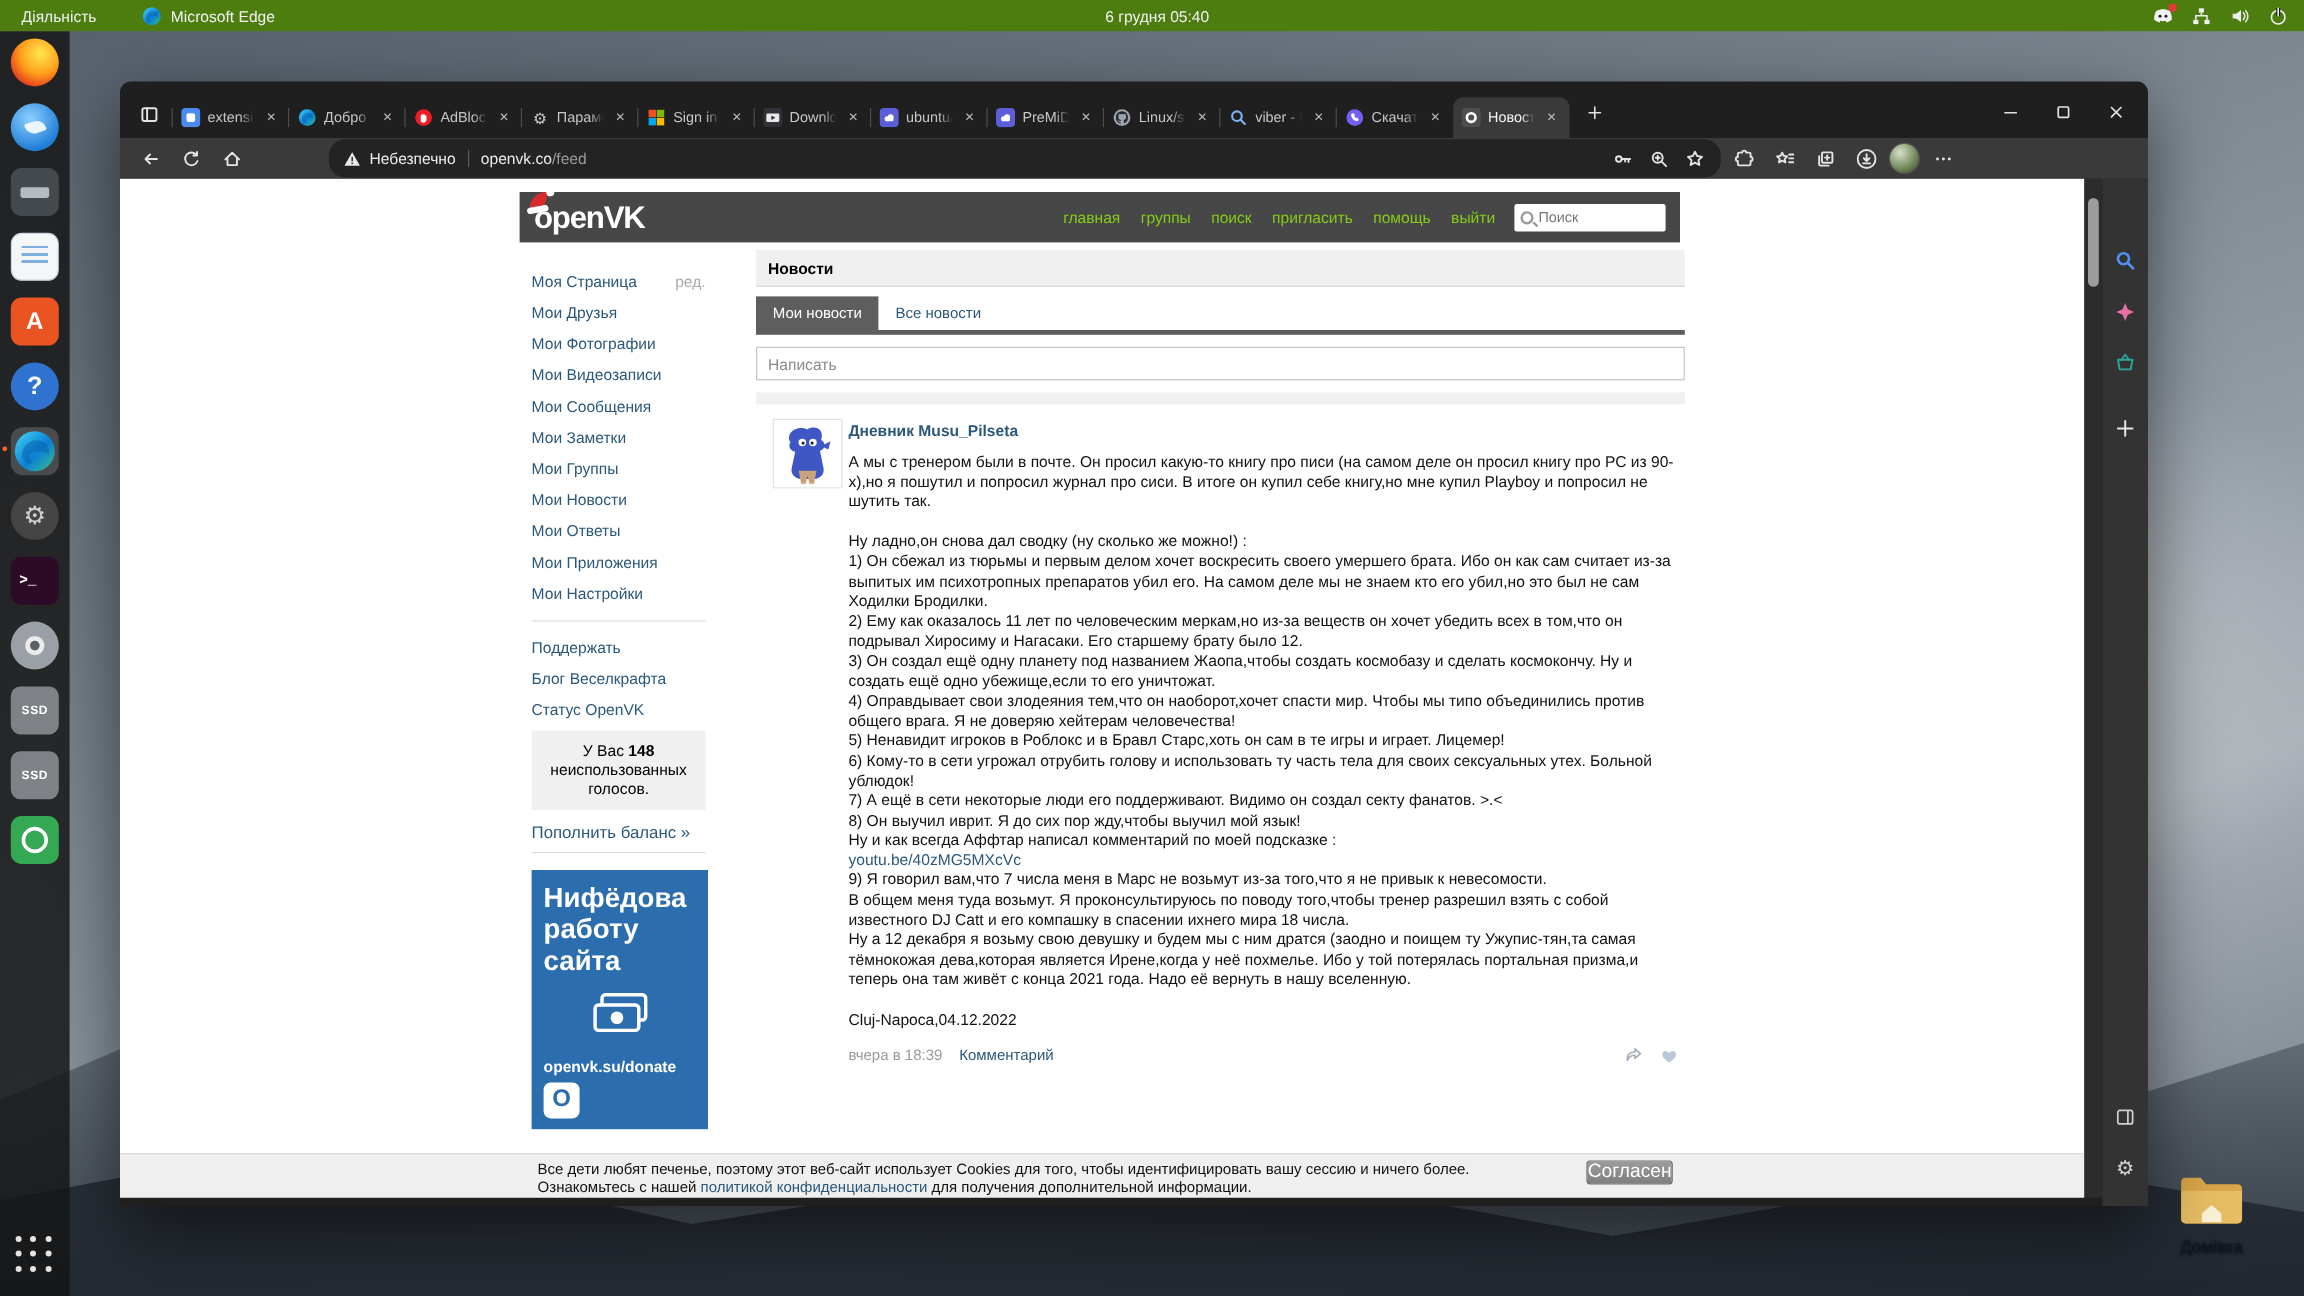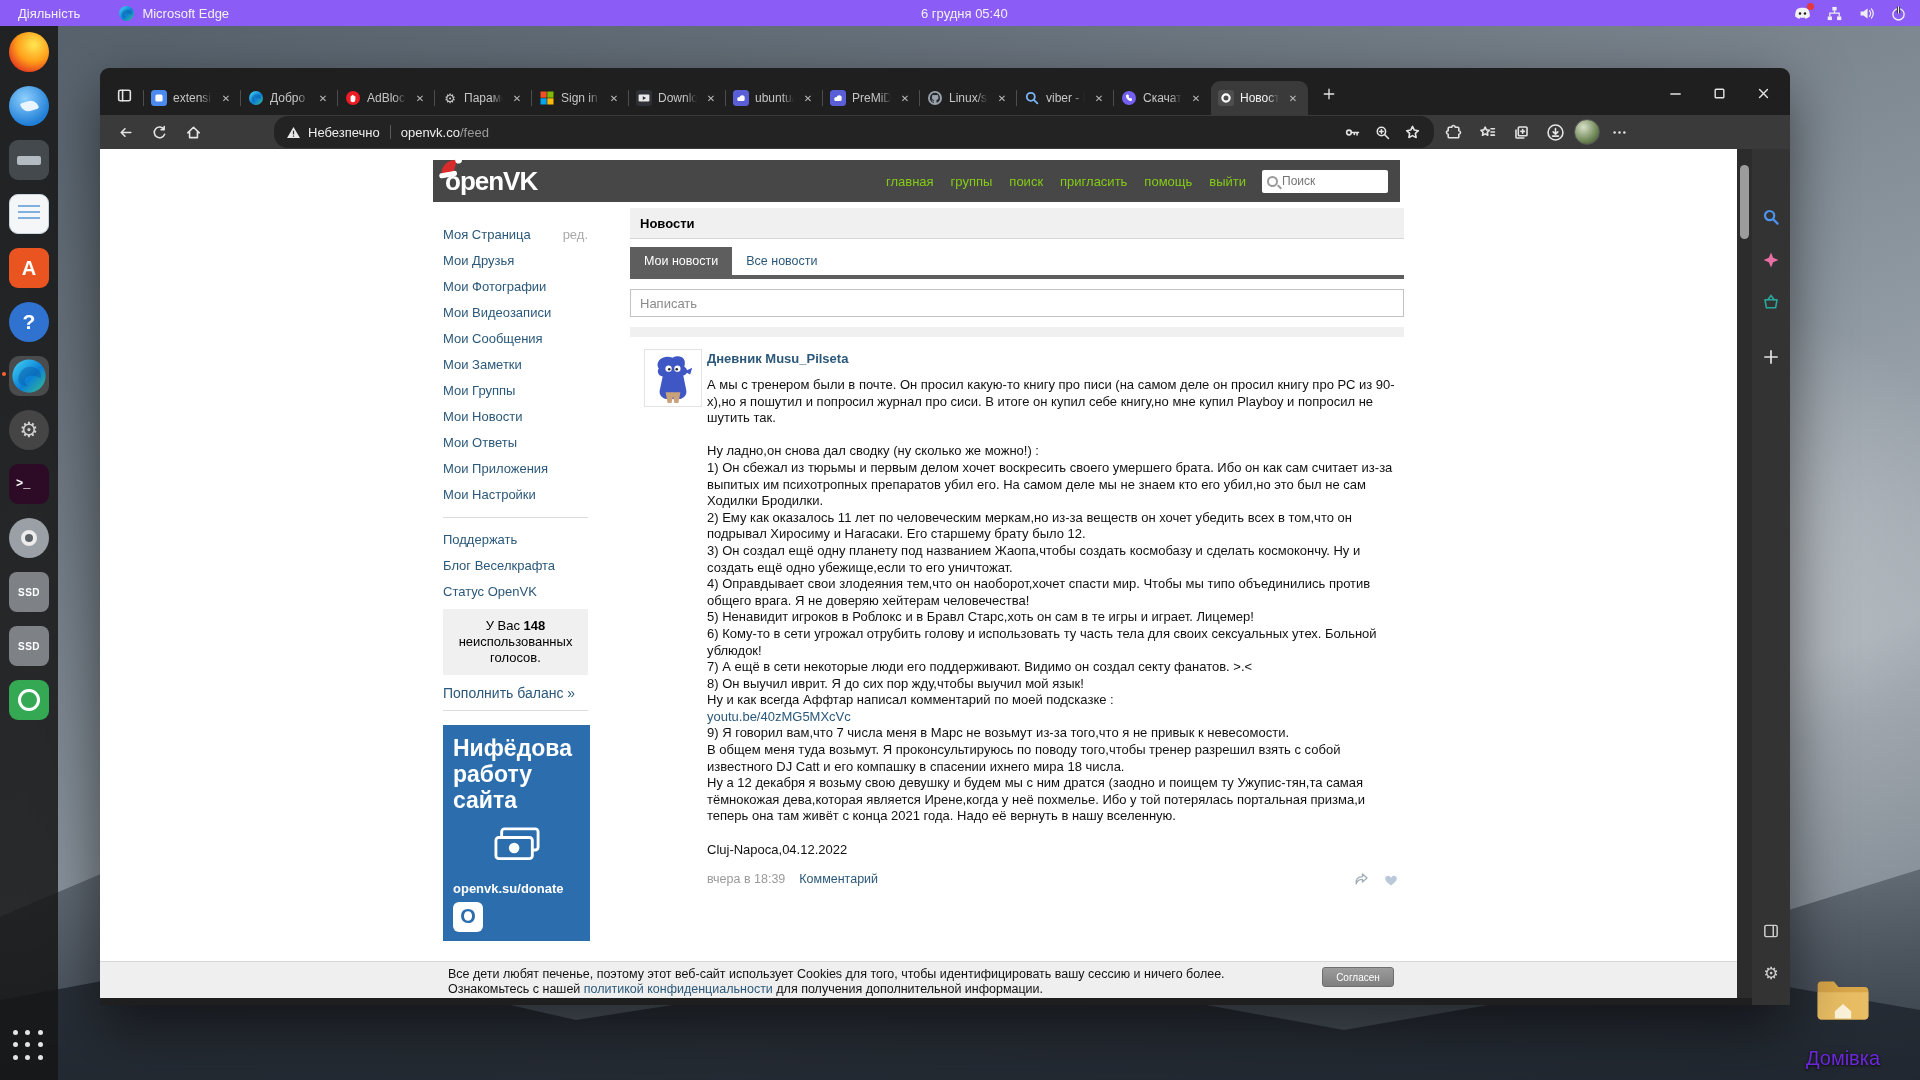--- a/index.html
+++ b/index.html
@@ -4,21 +4,21 @@
 <style>
 *{margin:0;padding:0;box-sizing:border-box}
 html,body{width:1920px;height:1080px;overflow:hidden}
 body{position:relative;font-family:"Liberation Sans",sans-serif;
 background:linear-gradient(160deg,#55606b 0%,#68727c 22%,#8a949d 52%,#a9b0b7 74%,#6f7882 100%)}
 .haze{position:absolute;right:-80px;top:300px;width:640px;height:460px;background:radial-gradient(closest-side,rgba(255,255,255,.28),transparent);pointer-events:none}
 .mnt1{position:absolute;left:0;right:0;bottom:0;height:340px;background:linear-gradient(180deg,rgba(44,52,62,.15),rgba(36,44,54,.8));clip-path:polygon(0 52%,10% 28%,22% 58%,38% 22%,54% 62%,68% 34%,84% 66%,100% 38%,100% 100%,0 100%)}
 .mnt2{position:absolute;left:0;right:0;bottom:0;height:200px;background:rgba(28,34,42,.75);clip-path:polygon(0 60%,14% 35%,30% 70%,50% 40%,70% 75%,88% 45%,100% 65%,100% 100%,0 100%)}
 
 
-.topbar{position:absolute;inset:0 0 auto 0;height:26px;background:#8b5cf6;color:#f2f2f2;display:flex;align-items:center;font-size:13px;z-index:60}
+.topbar{position:absolute;inset:0 0 auto 0;height:26px;background:#4d7c0f;color:#f2f2f2;display:flex;align-items:center;font-size:13px;z-index:60}
 .tb-activities{margin-left:18px}
 .tb-app{display:flex;align-items:center;gap:7px;margin-left:38px;font-weight:normal}
 .tb-app .ic{width:17px;height:17px;display:inline-flex}
 .tb-clock{position:absolute;left:50%;top:0;height:26px;display:flex;align-items:center;transform:translateX(-45%)}
 .tb-tray{position:absolute;right:12px;top:0;height:26px;display:flex;align-items:center;gap:13px}
 .tray-ic{width:19px;height:17px;display:inline-flex;position:relative}
 .tray-ic svg{width:100%;height:100%}
 .tray-ic.badge::after{content:"";position:absolute;right:-2px;top:-2px;width:7px;height:7px;border-radius:50%;background:#e5383b}
 
 
@@ -125,25 +125,25 @@
 .post-text .blank{height:16.6px}
 .post-text a{color:#2B587A;text-decoration:none}
 .post-foot{margin-left:77px;margin-top:13px;display:flex;align-items:center;font-size:12.5px}
 .post-time{color:#9a9a9a}
 .post-comment{color:#2B587A;text-decoration:none;margin-left:14px}
 .post-acts{margin-left:auto;display:flex;gap:12px;margin-right:4px}
 .post-acts span{width:18px;height:16px;display:inline-flex}
 .cookie{position:absolute;left:0;bottom:0;width:1637px;height:37px;background:#efefef;border-top:1px solid #d7d7d7;font-size:12.5px;color:#111}
 .cookie .ctext{position:absolute;left:348px;top:5px;line-height:15px}
 .cookie a{color:#2B587A;text-decoration:none}
-.cookie .agree{position:absolute;left:1222px;top:5px;width:72px;height:20px;background:linear-gradient(#9c9c9c,#7f7f7f);color:#fff;border:1px solid #6e6e6e;border-radius:3px;font-size:10px;font-family:inherit}
+.cookie .agree{position:absolute;left:1222px;top:5px;width:72px;height:20px;background:linear-gradient(#9c9c9c,#7f7f7f);color:#fff;border:1px solid #6e6e6e;border-radius:3px;font-size:16px;font-family:inherit}
 
 
 .home-ico{position:absolute;left:1800px;top:976px;width:86px;text-align:center;z-index:30}
-.home-ico .lbl{margin-top:20px;color:#6d28d9;font-size:20px;text-shadow:0 1px 3px rgba(0,0,0,.9)}
+.home-ico .lbl{margin-top:2px;color:#0f172a;font-size:14px;text-shadow:0 1px 3px rgba(0,0,0,.9)}
 </style>
 </head>
 <body>
 
 <div class="haze"></div>
 <div class="mnt1"></div>
 <div class="mnt2"></div>
 
 <div class="topbar">
   <span class="tb-activities">Діяльність</span>

